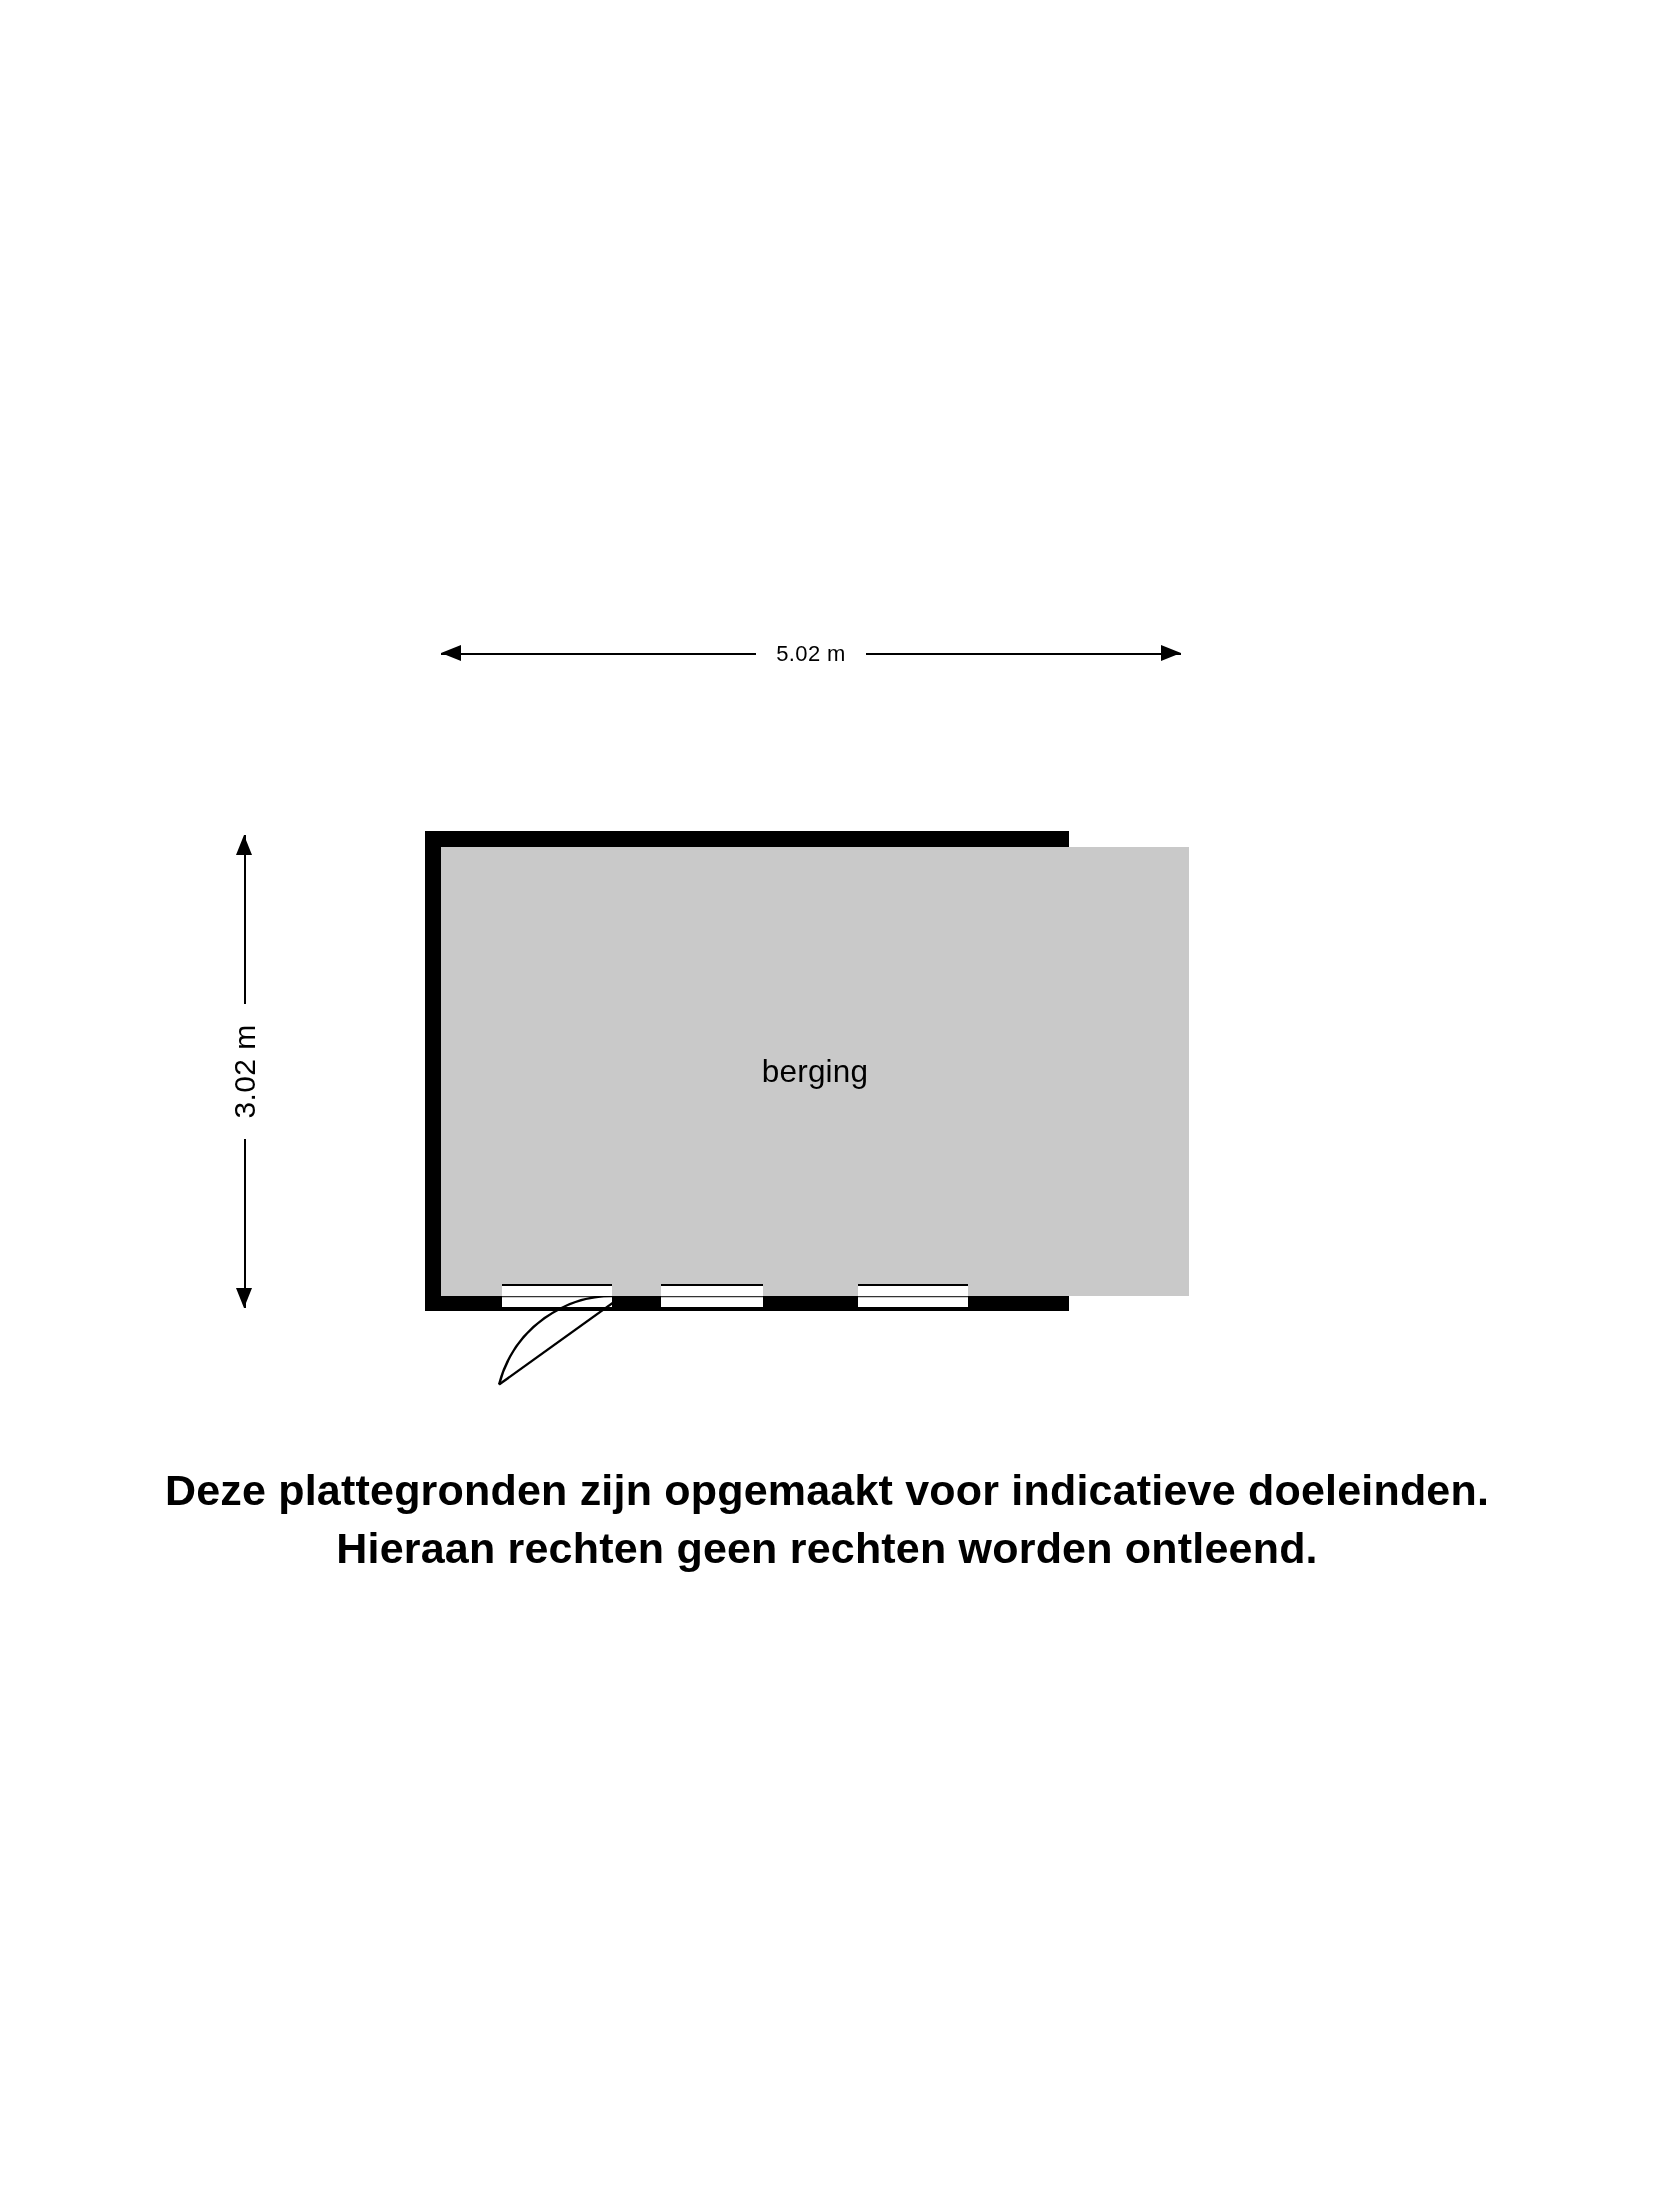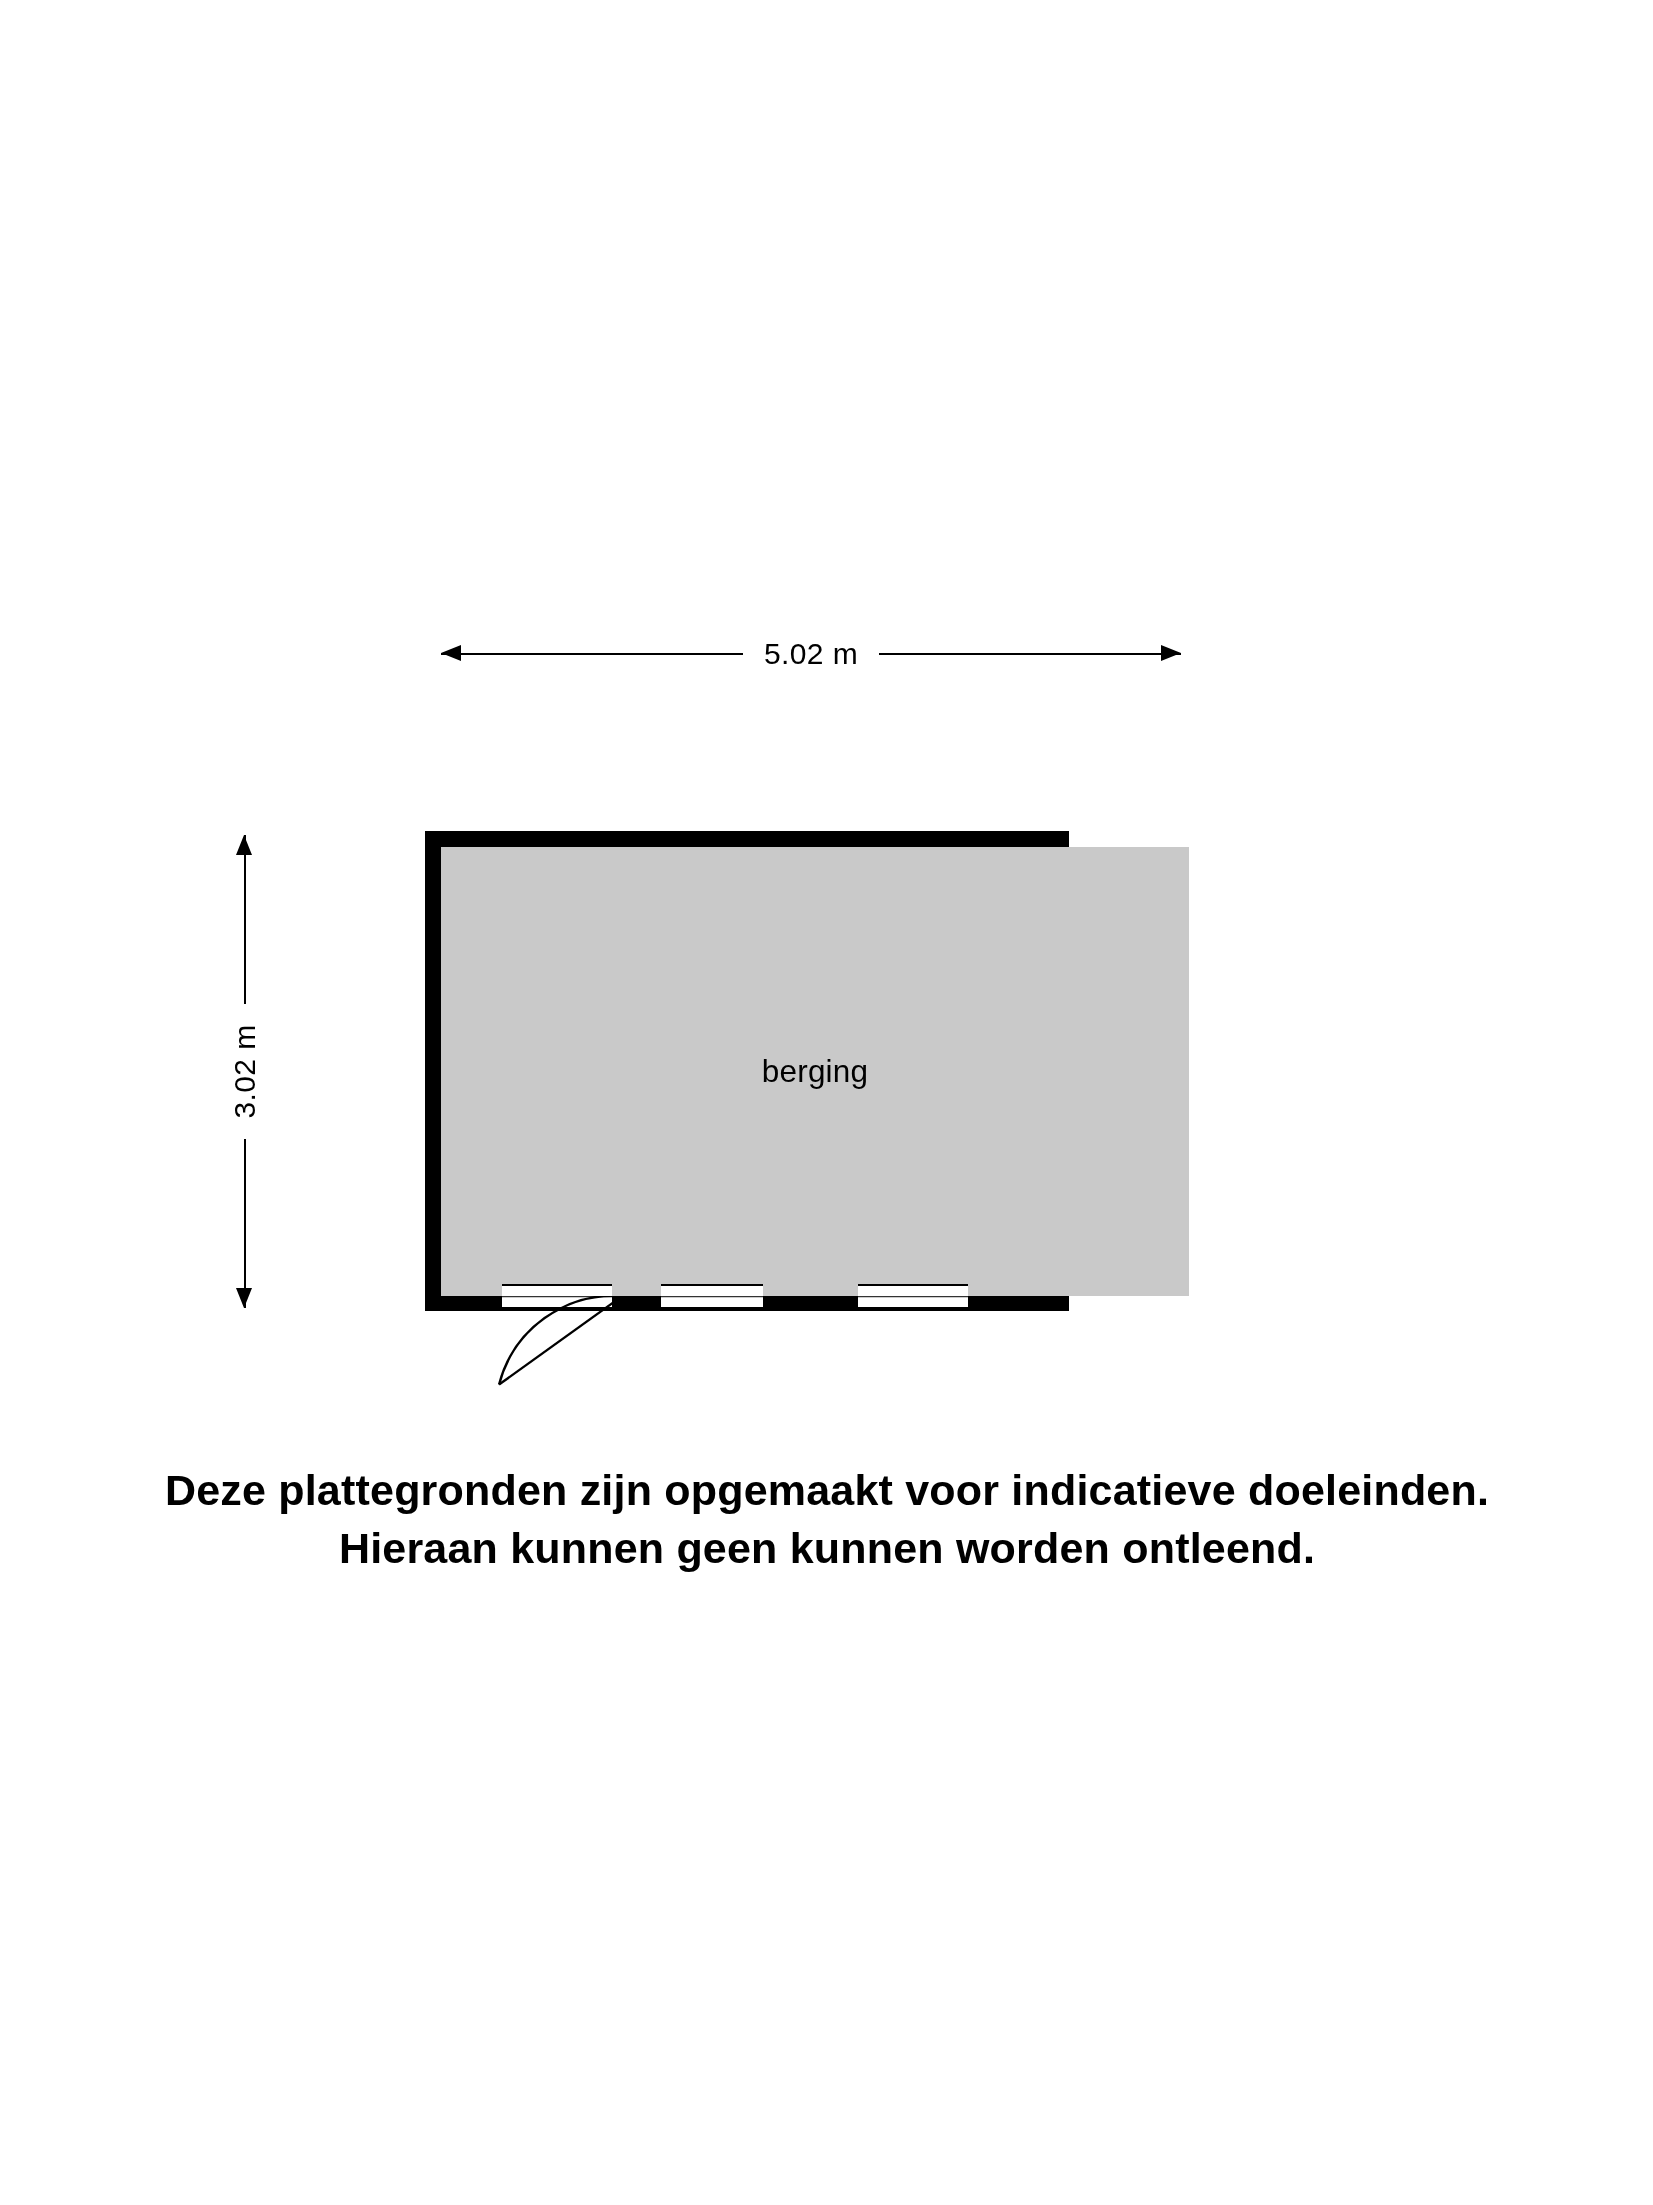--- a/index.html
+++ b/index.html
@@ -39,21 +39,21 @@
     width: 740px;
     height: 2.4px;
     background: #000;
   }
   .dim-h .label {
     position: absolute;
     left: 0;
     top: 0;
     width: 740px;
     text-align: center;
-    font-size: 30px;
+    font-size: 22px;
     line-height: 47px;
     letter-spacing: 0.4px;
   }
   .dim-h .label span {
     background: #ffffff;
     padding: 0 20.5px;
   }
   .arrow-left-h, .arrow-right-h {
     position: absolute;
     top: 15px;
@@ -225,17 +225,17 @@
 
   <div class="door-swing">
     <svg width="150" height="95" viewBox="0 0 190 120" xmlns="http://www.w3.org/2000/svg">
       <path d="M 170 0 L 14 112" stroke="#000" stroke-width="3" fill="none"></path>
       <path d="M 170 0 A 150 150 0 0 0 14 112" stroke="#000" stroke-width="3" fill="none"></path>
     </svg>
   </div>
 
   <div class="disclaimer">
     <span class="l1">Deze plattegronden zijn opgemaakt voor indicatieve doeleinden.</span>
-    <span class="l2">Hieraan kunnen geen kunnen worden ontleend.</span>
+    <span class="l2">Hieraan rechten geen rechten worden ontleend.</span>
   </div>
 
 </div>
 
 
 </body></html>

